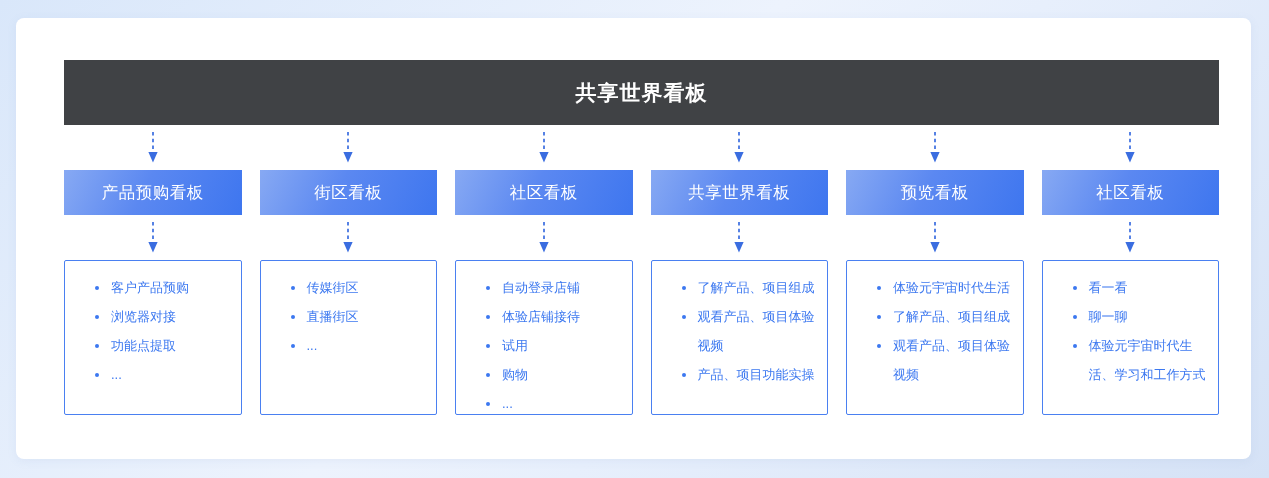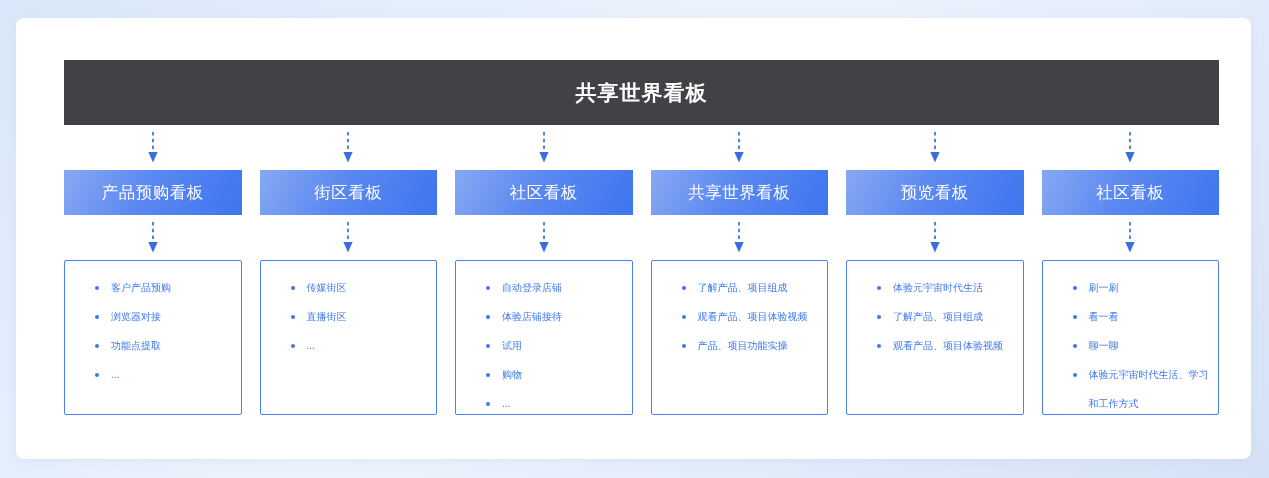--- a/index.html
+++ b/index.html
@@ -62,21 +62,21 @@
     border: 1.5px solid var(--accent-border, #4a80f1);
     border-radius: 2px;
     overflow: hidden;
     padding: 12px 8px 0 30px;
   }
   .list-box ul { list-style: none; }
   .list-box li {
     display: flex;
     gap: 12px;
     color: var(--accent-text, #3c78f0);
-    font-size: 10px;
+    font-size: 13px;
     line-height: 29px;
   }
   .list-box li .dot {
     flex: none;
     width: 4px; height: 4px;
     border-radius: 50%;
     background: var(--accent-text, #3c78f0);
     margin-top: 13px;
   }
   .list-box li .txt { word-break: break-all; }
@@ -275,24 +275,20 @@
           <li>
     <span class="dot"></span>
     <span class="txt">观看产品、项目体验视频</span>
   </li>
         </ul>
   </div>
       <div class="list-box">
     <ul>
           <li>
     <span class="dot"></span>
-    <span class="txt">刷一刷</span>
-  </li>
-          <li>
-    <span class="dot"></span>
     <span class="txt">看一看</span>
   </li>
           <li>
     <span class="dot"></span>
     <span class="txt">聊一聊</span>
   </li>
           <li>
     <span class="dot"></span>
     <span class="txt">体验元宇宙时代生活、学习和工作方式</span>
   </li>

